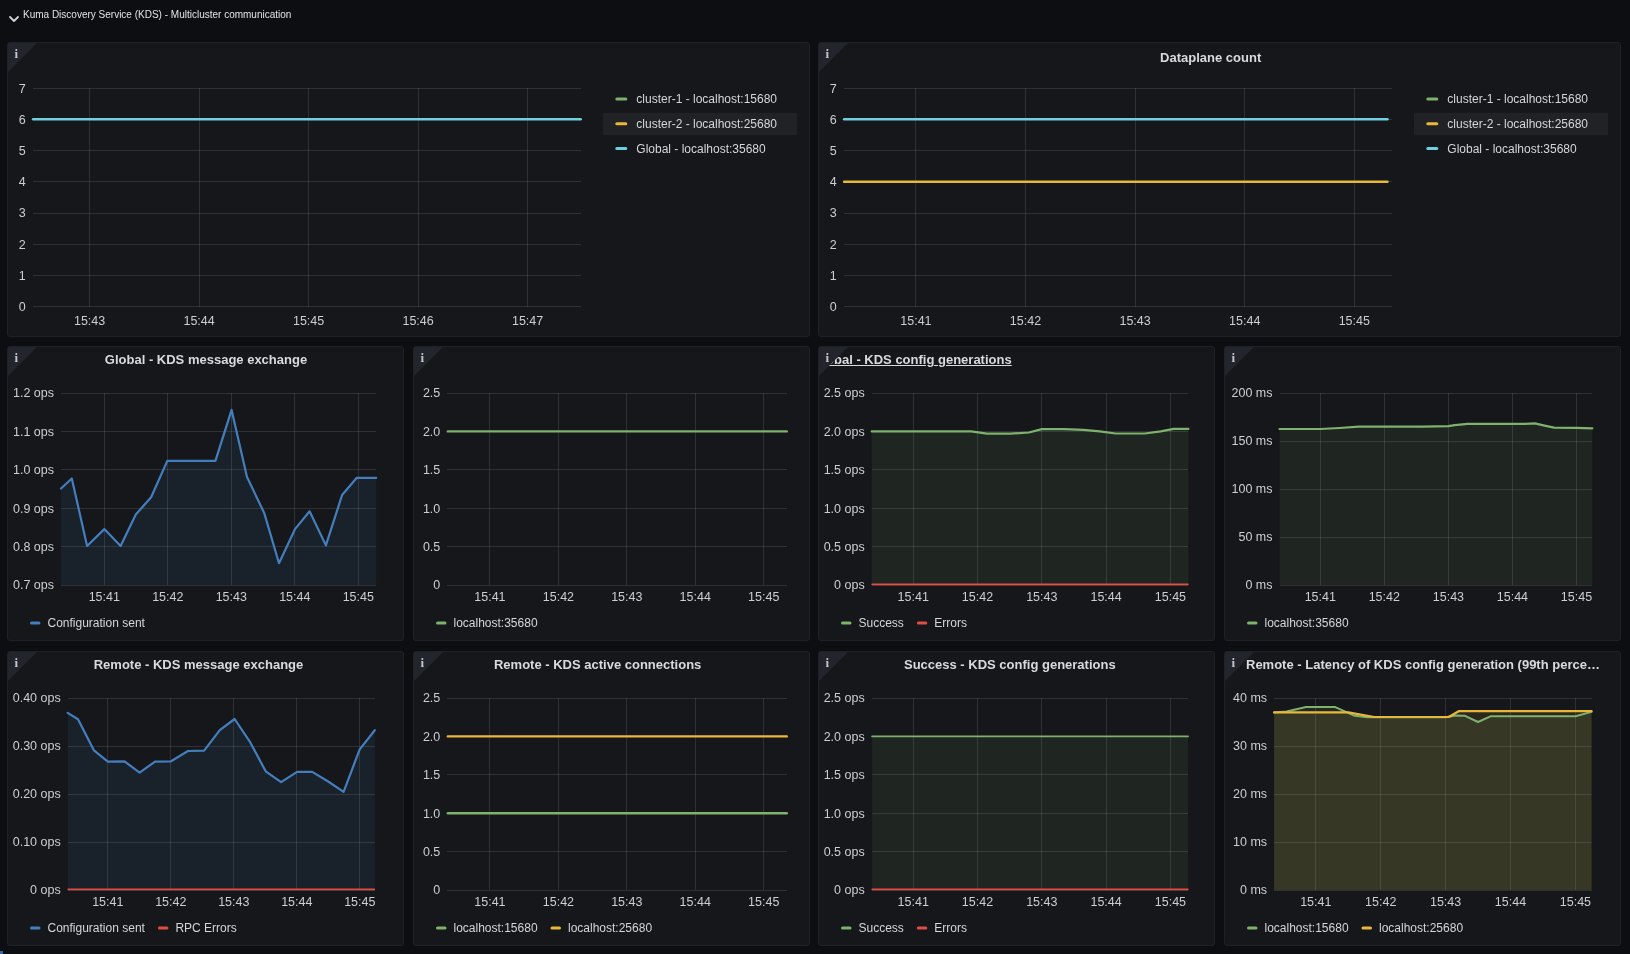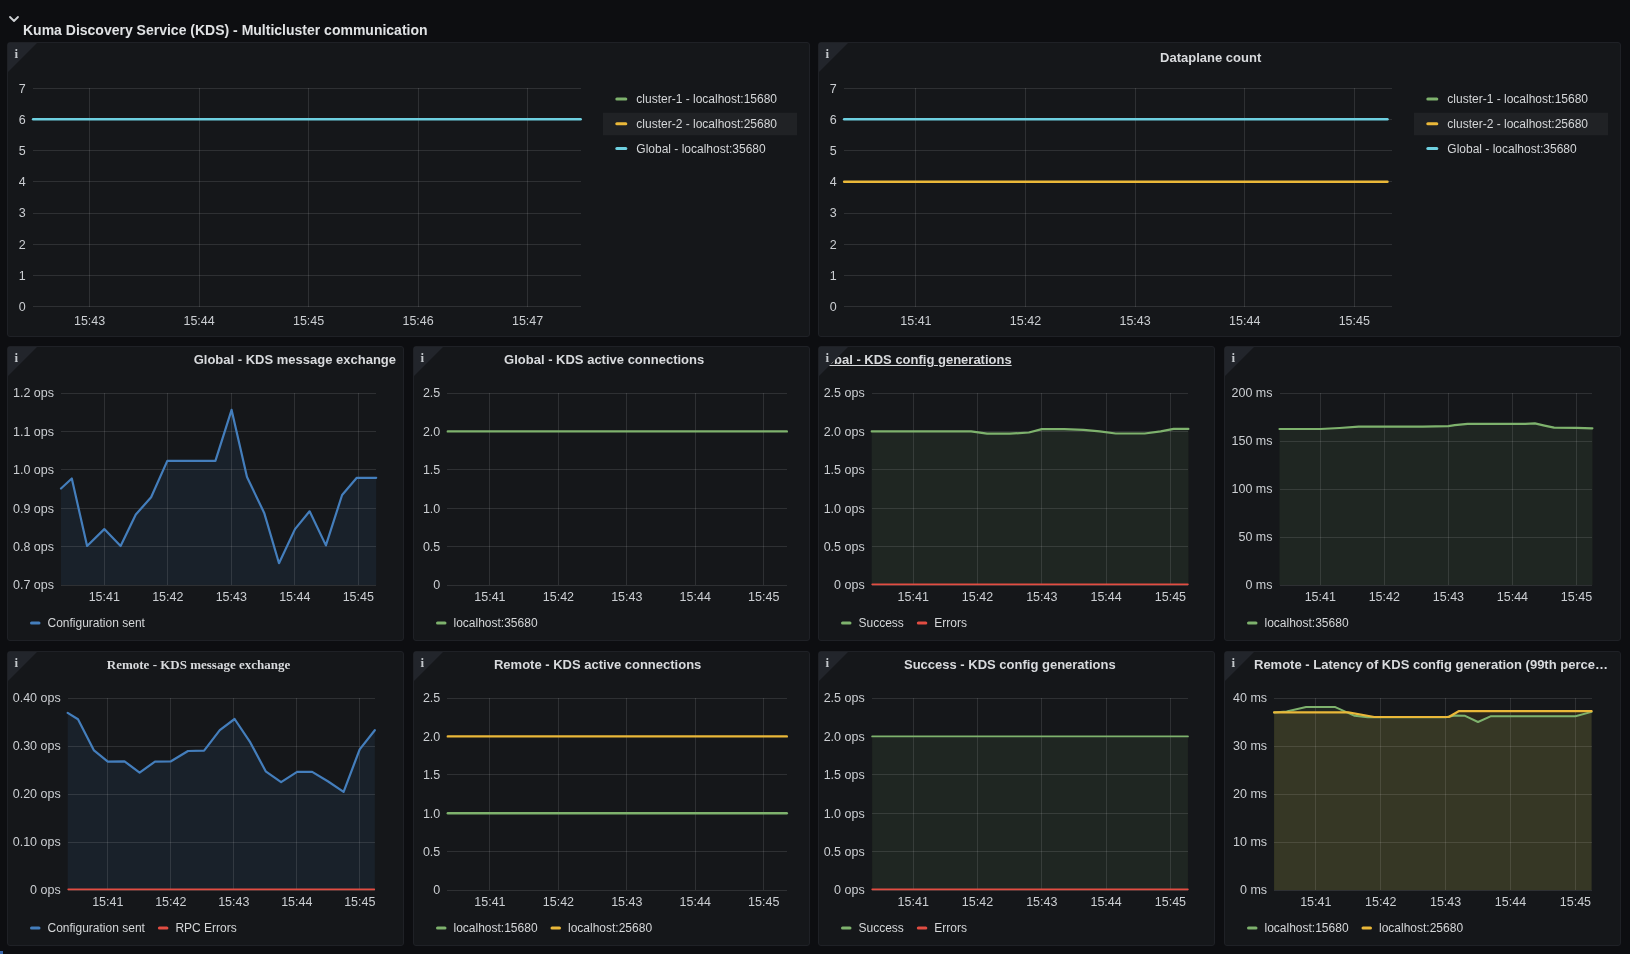--- a/index.html
+++ b/index.html
@@ -1,21 +1,21 @@
 <!DOCTYPE html>
 <html><head><meta charset="utf-8">
 <style>
 * { margin:0; padding:0; box-sizing:border-box; }
 html,body { width:1630px; height:954px; background:#0d0e11; overflow:hidden;
   font-family:"Liberation Sans", sans-serif; }
 .panel { position:absolute; background:#15171a; border:1px solid #1f2126; border-radius:3px; }
 .ptitle { position:absolute; height:18px; line-height:18px; font-size:13px; font-weight:700;
   color:#d8dadd; white-space:nowrap; overflow:hidden; }
 .panel svg { display:block; }
-#hdr { position:absolute; left:23px; top:9px; font-size:14px; font-weight:700; color:#e0e2e4;margin-top:13px; }
+#hdr { position:absolute; left:23px; top:9px; font-size:10px; font-weight:400; color:#e0e2e4; }
 </style></head>
 <body>
 <svg width="20" height="20" style="position:absolute;left:6px;top:10px;" viewBox="0 0 20 20">
   <path d="M4,7 L8,11 L12,7" fill="none" stroke="#cfd2d5" stroke-width="1.8" stroke-linecap="round" stroke-linejoin="round"></path>
 </svg>
 <div id="hdr">Kuma Discovery Service (KDS) - Multicluster communication</div>
 <div class="panel" style="left:7.00px;top:42.00px;width:802.67px;height:295px;">
     <svg width="803" height="295" viewBox="0 0 803 295" style="position:absolute;left:0;top:0;">
       <path d="M0,0 L29,0 L0,29 Z" fill="#22252b"></path>
       <text x="6.5" y="15" font-family="Liberation Serif, serif" font-weight="bold" font-size="13" fill="#c3c7cb">i</text>
@@ -107,21 +107,21 @@
         <rect x="607.3" y="54.4" width="12" height="3" rx="1.5" fill="#7EB26D"></rect>
         <text x="628.3" y="60.1">cluster-1 - localhost:15680</text>
         <rect x="607.3" y="79.2" width="12" height="3" rx="1.5" fill="#EAB839"></rect>
         <text x="628.3" y="84.9">cluster-2 - localhost:25680</text>
         <rect x="607.3" y="104.0" width="12" height="3" rx="1.5" fill="#6ED0E0"></rect>
         <text x="628.3" y="109.7">Global - localhost:35680</text>
       </g>
     </svg>
   </div>
 <div class="panel" style="left:7.00px;top:346.33px;width:397.00px;height:295px;">
-    <div class="ptitle" style="left:0;right:0;top:4px;text-align:right;padding-left:15px;"><span style="position:relative;left:-7px;">Global - KDS message exchange</span></div>
+    <div class="ptitle" style="left:0;right:0;top:4px;text-align:center;padding-left:15px;"><span style="position:relative;left:-7px;">Global - KDS message exchange</span></div>
     <svg width="397" height="295" viewBox="0 0 397 295" style="position:absolute;left:0;top:0;">
       <path d="M0,0 L29,0 L0,29 Z" fill="#22252b"></path>
       <text x="6.5" y="15" font-family="Liberation Serif, serif" font-weight="bold" font-size="13" fill="#c3c7cb">i</text>
       <path d="M53.0,141.5 L63.8,131.5 L79.1,199.0 L96.3,182.1 L112.6,199.0 L127.8,167.5 L143.1,150.3 L159.3,113.9 L207.4,113.9 L223.6,62.9 L239.0,130.1 L256.2,165.9 L271.0,216.2 L287.0,182.1 L301.6,164.3 L317.9,198.4 L334.1,148.0 L348.8,130.8 L368.2,130.8 L368.2,238.0 L53.0,238.0 Z" fill="rgba(68,126,188,0.1)" stroke="none"></path>
       <g stroke="rgba(255,255,255,0.11)" stroke-width="1" shape-rendering="crispEdges">
         <line x1="53.0" y1="46.0" x2="368.2" y2="46.0"></line>
         <line x1="53.0" y1="84.4" x2="368.2" y2="84.4"></line>
         <line x1="53.0" y1="122.8" x2="368.2" y2="122.8"></line>
         <line x1="53.0" y1="161.2" x2="368.2" y2="161.2"></line>
         <line x1="53.0" y1="199.6" x2="368.2" y2="199.6"></line>
@@ -148,21 +148,20 @@
         <text x="350.3" y="254.0">15:45</text>
       </g>
       <path d="M53.0,141.5 L63.8,131.5 L79.1,199.0 L96.3,182.1 L112.6,199.0 L127.8,167.5 L143.1,150.3 L159.3,113.9 L207.4,113.9 L223.6,62.9 L239.0,130.1 L256.2,165.9 L271.0,216.2 L287.0,182.1 L301.6,164.3 L317.9,198.4 L334.1,148.0 L348.8,130.8 L368.2,130.8" fill="none" stroke="#447EBC" stroke-width="2.2" stroke-linejoin="round" stroke-linecap="round"></path>
       <g font-family="Liberation Sans, sans-serif" font-size="12" fill="#d4d6d8">
         <rect x="22.0" y="274.6" width="10.5" height="3" rx="1.5" fill="#447EBC"></rect>
         <text x="39.5" y="280.3">Configuration sent</text>
       </g>
     </svg>
   </div>
 <div class="panel" style="left:412.67px;top:346.33px;width:397.00px;height:295px;">
-    <div class="ptitle" style="left:0;right:0;top:4px;text-align:center;"><span style="position:relative;left:-7px;">Global - KDS active connections</span></div>
     <svg width="397" height="295" viewBox="0 0 397 295" style="position:absolute;left:0;top:0;">
       <path d="M0,0 L29,0 L0,29 Z" fill="#22252b"></path>
       <text x="6.5" y="15" font-family="Liberation Serif, serif" font-weight="bold" font-size="13" fill="#c3c7cb">i</text>
       <g stroke="rgba(255,255,255,0.11)" stroke-width="1" shape-rendering="crispEdges">
         <line x1="33.3" y1="46.0" x2="373.3" y2="46.0"></line>
         <line x1="33.3" y1="84.4" x2="373.3" y2="84.4"></line>
         <line x1="33.3" y1="122.8" x2="373.3" y2="122.8"></line>
         <line x1="33.3" y1="161.2" x2="373.3" y2="161.2"></line>
         <line x1="33.3" y1="199.6" x2="373.3" y2="199.6"></line>
         <line x1="33.3" y1="238.0" x2="373.3" y2="238.0"></line>
@@ -270,21 +269,21 @@
         <text x="351.5" y="254.0">15:45</text>
       </g>
       <path d="M54.5,82.0 L95.3,82.0 L114.5,81.0 L133.7,79.6 L197.8,79.6 L223.4,79.1 L229.8,78.2 L242.6,76.9 L300.3,76.9 L309.9,76.4 L319.5,78.6 L329.1,80.6 L351.5,80.8 L367.4,81.3" fill="none" stroke="#7EB26D" stroke-width="2.2" stroke-linejoin="round" stroke-linecap="round"></path>
       <g font-family="Liberation Sans, sans-serif" font-size="12" fill="#d4d6d8">
         <rect x="22.0" y="274.6" width="10.5" height="3" rx="1.5" fill="#7EB26D"></rect>
         <text x="39.5" y="280.3">localhost:35680</text>
       </g>
     </svg>
   </div>
 <div class="panel" style="left:7.00px;top:650.67px;width:397.00px;height:295px;">
-    <div class="ptitle" style="left:0;right:0;top:4px;text-align:center;font-family:Liberation Serif, serif;"><span style="position:relative;left:-7px;">Remote - KDS message exchange</span></div>
+    <div class="ptitle" style="left:0;right:0;top:4px;text-align:center;"><span style="position:relative;left:-7px;">Remote - KDS message exchange</span></div>
     <svg width="397" height="295" viewBox="0 0 397 295" style="position:absolute;left:0;top:0;">
       <path d="M0,0 L29,0 L0,29 Z" fill="#22252b"></path>
       <text x="6.5" y="15" font-family="Liberation Serif, serif" font-weight="bold" font-size="13" fill="#c3c7cb">i</text>
       <path d="M59.7,60.9 L70.0,67.3 L86.0,98.4 L99.8,109.6 L116.5,109.3 L131.6,120.6 L147.0,109.6 L163.0,109.3 L180.0,99.0 L196.1,98.7 L211.8,78.2 L226.6,67.0 L242.3,90.4 L257.7,119.3 L273.1,130.2 L289.1,119.9 L304.2,119.9 L320.2,129.5 L335.6,139.8 L351.7,97.4 L366.8,78.2 L366.8,238.0 L59.7,238.0 Z" fill="rgba(68,126,188,0.1)" stroke="none"></path>
       <g stroke="rgba(255,255,255,0.11)" stroke-width="1" shape-rendering="crispEdges">
         <line x1="59.7" y1="46.0" x2="366.8" y2="46.0"></line>
         <line x1="59.7" y1="94.0" x2="366.8" y2="94.0"></line>
         <line x1="59.7" y1="142.0" x2="366.8" y2="142.0"></line>
         <line x1="59.7" y1="190.0" x2="366.8" y2="190.0"></line>
         <line x1="59.7" y1="238.0" x2="366.8" y2="238.0"></line>
@@ -399,21 +398,21 @@
       <path d="M53.2,237.3 L368.9,237.3" fill="none" stroke="#E24D42" stroke-width="1.7" stroke-linejoin="round" stroke-linecap="round"></path>
       <g font-family="Liberation Sans, sans-serif" font-size="12" fill="#d4d6d8">
         <rect x="22.0" y="274.6" width="10.5" height="3" rx="1.5" fill="#7EB26D"></rect>
         <text x="39.5" y="280.3">Success</text>
         <rect x="97.8" y="274.6" width="10.5" height="3" rx="1.5" fill="#E24D42"></rect>
         <text x="115.3" y="280.3">Errors</text>
       </g>
     </svg>
   </div>
 <div class="panel" style="left:1224.00px;top:650.67px;width:397.00px;height:295px;">
-    <div class="ptitle" style="left:21px;width:367px;top:4px;text-align:left;margin-left:8px;">Remote - Latency of KDS config generation (99th perce…</div>
+    <div class="ptitle" style="left:21px;width:367px;top:4px;text-align:left;">Remote - Latency of KDS config generation (99th perce…</div>
     <svg width="397" height="295" viewBox="0 0 397 295" style="position:absolute;left:0;top:0;">
       <path d="M0,0 L29,0 L0,29 Z" fill="#22252b"></path>
       <text x="6.5" y="15" font-family="Liberation Serif, serif" font-weight="bold" font-size="13" fill="#c3c7cb">i</text>
       <path d="M49.1,60.4 L61.6,59.4 L81.1,55.1 L110.3,55.1 L129.7,63.8 L142.7,65.2 L220.6,65.2 L230.3,63.5 L240.1,63.8 L253.0,70.0 L266.0,64.2 L285.5,64.2 L350.4,64.2 L366.6,59.9 L366.6,238.0 L49.1,238.0 Z" fill="rgba(126,178,109,0.11)" stroke="none"></path>
       <path d="M49.1,60.4 L123.3,60.4 L149.2,65.0 L223.8,65.0 L233.6,59.2 L366.6,59.2 L366.6,238.0 L49.1,238.0 Z" fill="rgba(234,184,57,0.11)" stroke="none"></path>
       <g stroke="rgba(255,255,255,0.11)" stroke-width="1" shape-rendering="crispEdges">
         <line x1="49.1" y1="46.0" x2="366.6" y2="46.0"></line>
         <line x1="49.1" y1="94.0" x2="366.6" y2="94.0"></line>
         <line x1="49.1" y1="142.0" x2="366.6" y2="142.0"></line>
         <line x1="49.1" y1="190.0" x2="366.6" y2="190.0"></line>

